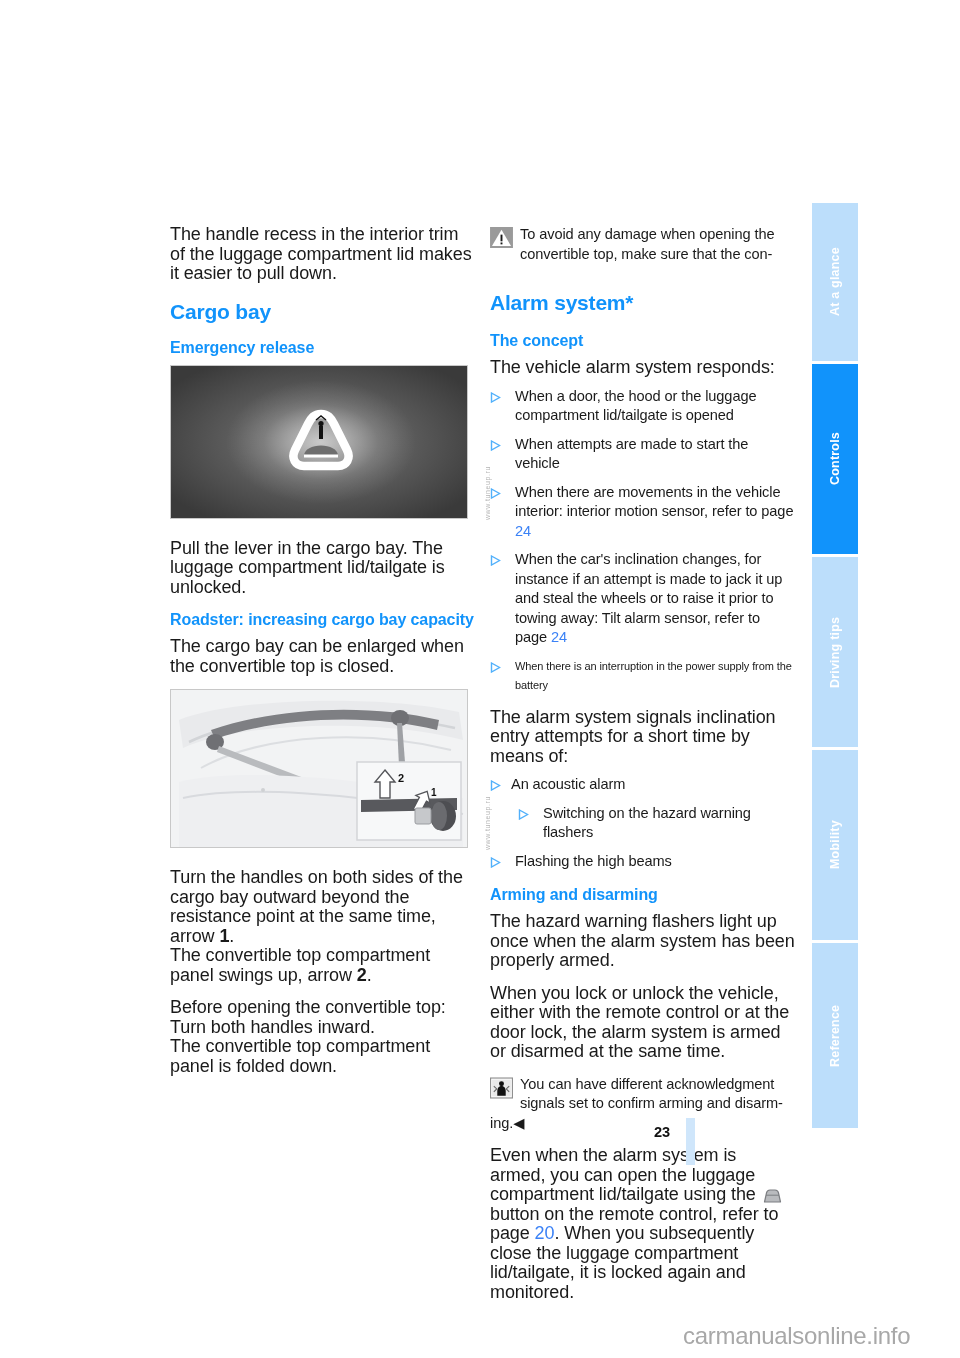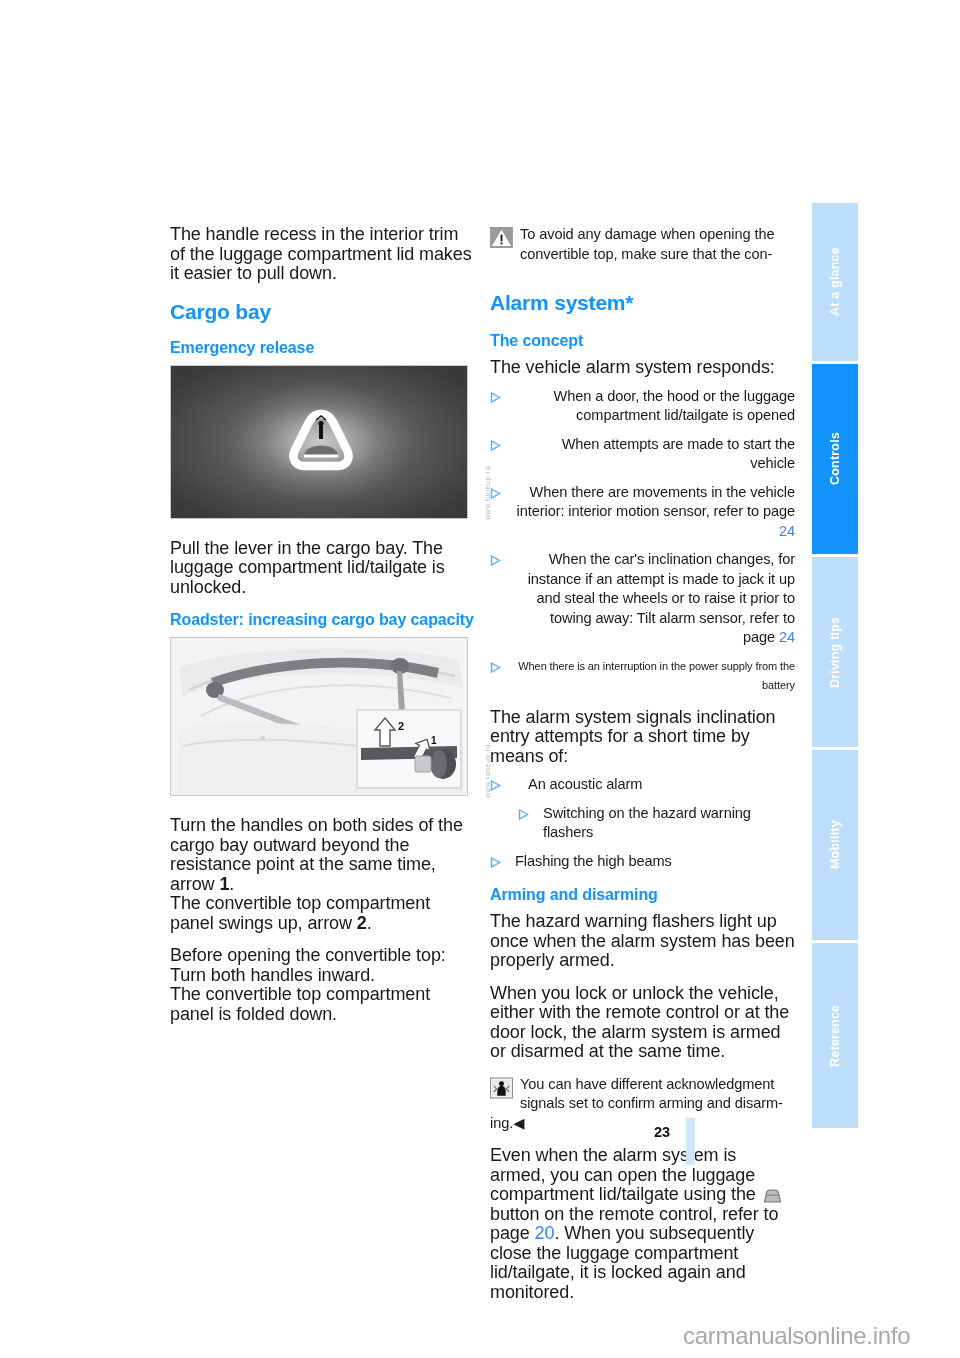--- a/index.html
+++ b/index.html
@@ -157,20 +157,21 @@
           <path d="M -5,-22 L 0,-26 L 5,-22" fill="none" stroke="#111" stroke-width="1.4"></path>
         </g>
       </svg>
       <span class="wm">www.tuneup.ru</span>
     </div>
 
     <p class="body-text">Pull the lever in the cargo bay. The luggage compartment lid/tailgate is unlocked.</p>
 
     <h2 class="h2">Roadster: increasing cargo bay capacity</h2>
 
+    <p class="body-text">The cargo bay can be enlarged when the convertible top is closed.</p>
 
     <div class="fig">
       <svg class="fig2" viewBox="0 0 296 157">
         <rect x="0" y="0" width="296" height="157" fill="#f4f5f6"></rect>
         <path d="M 0,0 L 296,0 L 296,157 L 0,157 Z" fill="#f2f3f4"></path>
         <path d="M 8,30 C 60,8 210,4 288,22 L 292,50 C 210,28 70,32 12,58 Z" fill="#e9eaec"></path>
         <path d="M 18,52 C 80,22 205,20 284,38" fill="none" stroke="#d2d4d7" stroke-width="2.5"></path>
         <path d="M 30,78 C 95,42 200,40 280,60" fill="none" stroke="#dcdee1" stroke-width="2"></path>
         <path d="M 40,40 C 110,16 200,14 268,30 L 266,40 C 200,24 112,26 44,49 Z" fill="#7e7f83"></path>
         <ellipse cx="44" cy="52" rx="9" ry="8" fill="#6f7074"></ellipse>
@@ -222,21 +223,21 @@
         <div>convertible top, make sure that the con-</div>
       </div>
     </div>
 
     <h1 class="h1" style="margin-top:26px;margin-bottom:16px;">Alarm system*</h1>
 
     <h2 class="h2 first">The concept</h2>
 
     <p class="body-text" style="margin-bottom:9px;">The vehicle alarm system responds:</p>
 
-    <ul style="list-style:none;margin:0 0 12px 0;padding:0;text-align:right;">
+    <ul style="list-style:none;margin:0 0 12px 0;padding:0;">
       <li style="position:relative;padding-left:25px;font-size:14.6px;line-height:19.5px;color:#1a1a1a;margin-bottom:9px;letter-spacing:-0.1px;">
         <svg style="position:absolute;left:0;top:5px;" width="11" height="11" viewBox="0 0 11 11">
             <polygon points="1.5,1 9.5,5.5 1.5,10" fill="none" stroke="#51b0fb" stroke-width="1.4"></polygon>
           </svg>
         <span>When a door, the hood or the luggage compartment lid/tailgate is opened</span>
       </li>
       <li style="position:relative;padding-left:25px;font-size:14.6px;line-height:19.5px;color:#1a1a1a;margin-bottom:9px;letter-spacing:-0.1px;">
         <svg style="position:absolute;left:0;top:5px;" width="11" height="11" viewBox="0 0 11 11">
             <polygon points="1.5,1 9.5,5.5 1.5,10" fill="none" stroke="#51b0fb" stroke-width="1.4"></polygon>
           </svg>
@@ -258,21 +259,21 @@
         <svg style="position:absolute;left:0;top:5px;" width="11" height="11" viewBox="0 0 11 11">
             <polygon points="1.5,1 9.5,5.5 1.5,10" fill="none" stroke="#51b0fb" stroke-width="1.4"></polygon>
           </svg>
         <span>When there is an interruption in the power supply from the battery</span>
       </li>
     </ul>
 
     <p class="body-text" style="margin-bottom:9px;">The alarm system signals inclination entry attempts for a short time by means of:</p>
 
     <ul style="list-style:none;margin:0 0 14px 0;padding:0;">
-      <li style="position:relative;padding-left:38px;font-size:14.6px;line-height:19.5px;color:#1a1a1a;margin-bottom:9px;letter-spacing:-0.1px;">
+      <li style="position:relative;padding-left:21px;font-size:14.6px;line-height:19.5px;color:#1a1a1a;margin-bottom:9px;letter-spacing:-0.1px;">
         <svg style="position:absolute;left:0;top:5px;" width="11" height="11" viewBox="0 0 11 11">
             <polygon points="1.5,1 9.5,5.5 1.5,10" fill="none" stroke="#51b0fb" stroke-width="1.4"></polygon>
           </svg>
         <span>An acoustic alarm</span>
       </li>
       <li style="position:relative;padding-left:25px;font-size:14.6px;line-height:19.5px;color:#1a1a1a;margin-bottom:9px;letter-spacing:-0.1px;margin-left:28px;">
         <svg style="position:absolute;left:0;top:5px;" width="11" height="11" viewBox="0 0 11 11">
             <polygon points="1.5,1 9.5,5.5 1.5,10" fill="none" stroke="#51b0fb" stroke-width="1.4"></polygon>
           </svg>
         <span>Switching on the hazard warning flashers</span>

